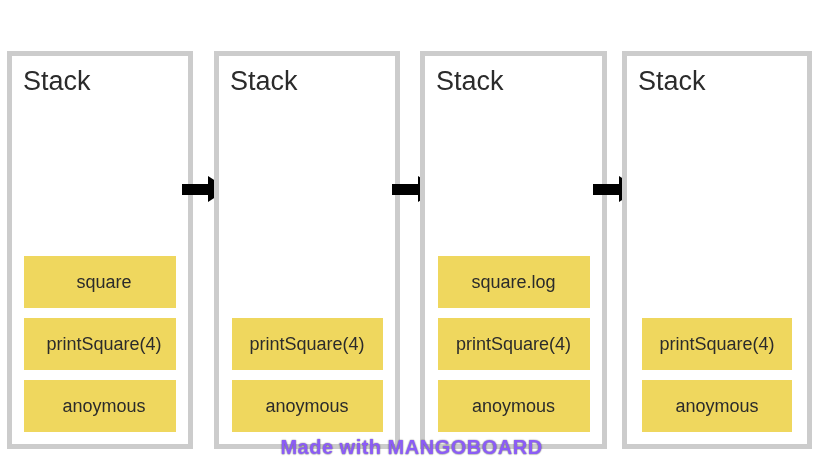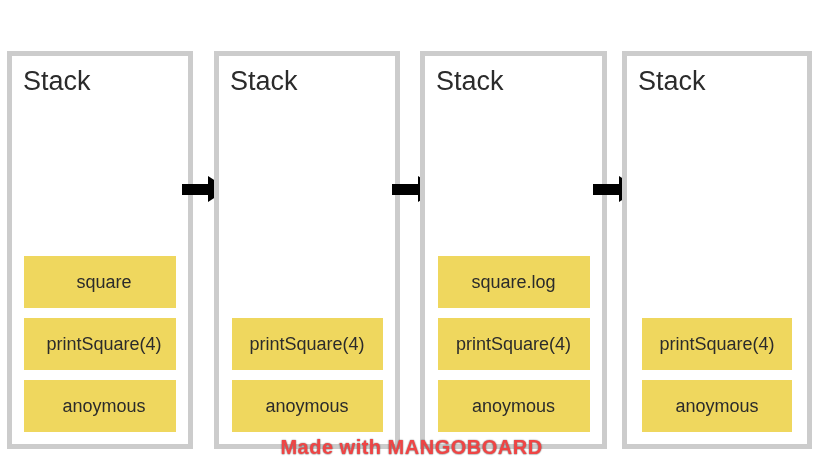--- a/index.html
+++ b/index.html
@@ -99,21 +99,21 @@
   
   .watermark {
     position: absolute;
     left: 0;
     right: 0;
     top: 436px;
     text-align: center;
     font-size: 20px;
     font-weight: bold;
     letter-spacing: 0.5px;
-    color: #ef4444;
+    color: #8b5cf6;
     text-shadow:
       0px 1px 1px rgba(0,0,0,0.22),
       1px 0px 1px rgba(0,0,0,0.14),
       -1px 0px 1px rgba(0,0,0,0.14),
       0px -1px 1px rgba(0,0,0,0.10);
     white-space: nowrap;
   }
 </style>
 </head>
 <body>

